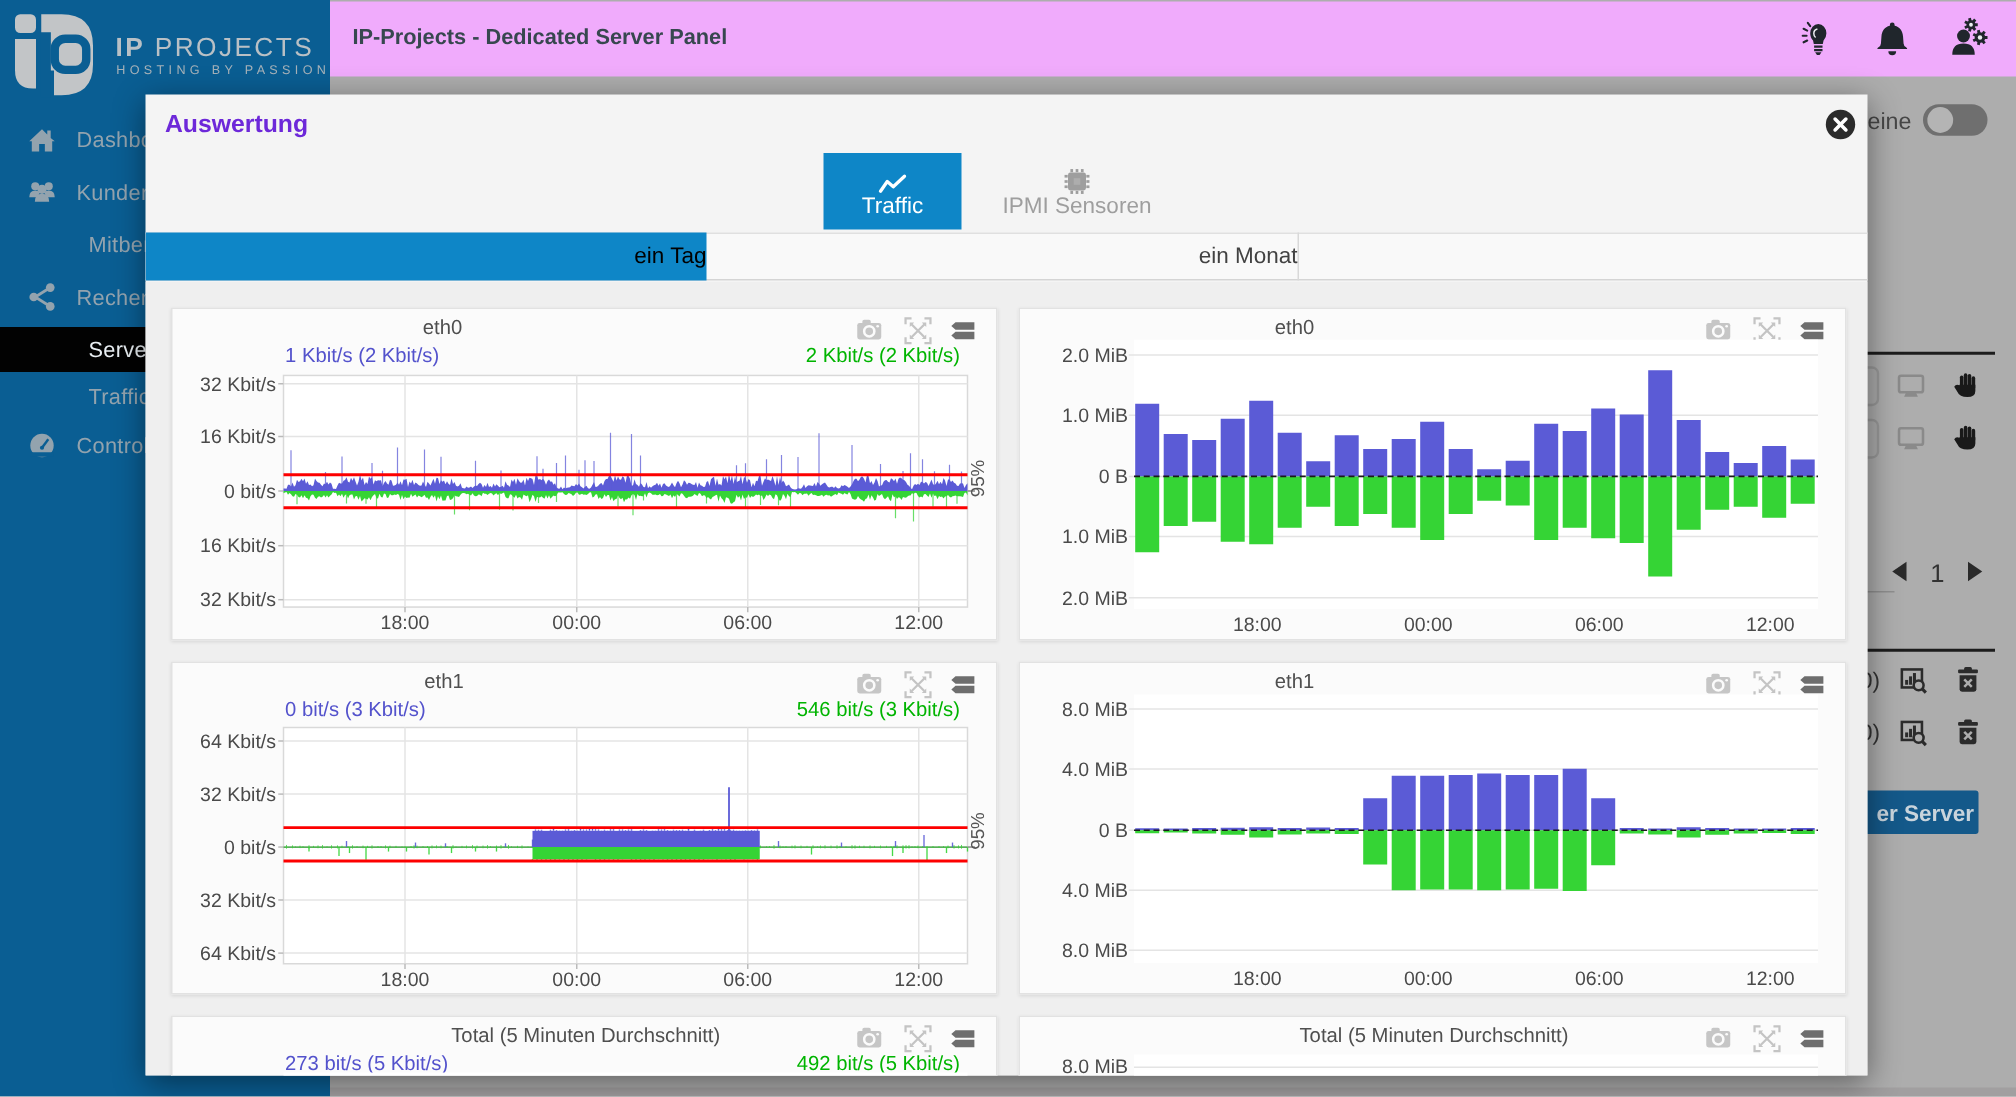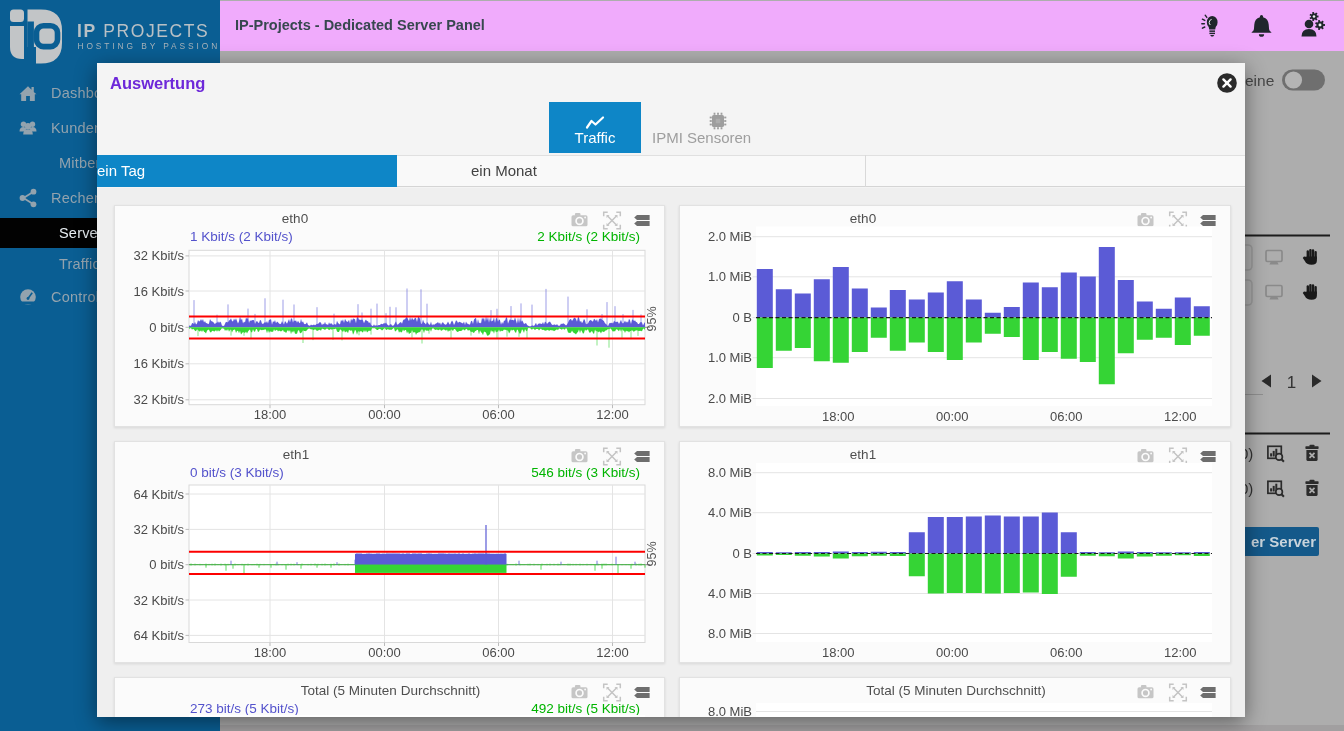--- a/index.html
+++ b/index.html
@@ -186,24 +186,24 @@
         <rect x="212.7" y="21.1" width="2.1" height="1.8"></rect>
         <rect x="227.2" y="21.1" width="2.1" height="1.8"></rect>
         <rect x="223.6" y="13.7" width="1.8" height="2.1"></rect>
         <rect x="223.6" y="28.2" width="1.8" height="2.1"></rect>
         <rect x="212.7" y="24.6" width="2.1" height="1.8"></rect>
         <rect x="227.2" y="24.6" width="2.1" height="1.8"></rect>
       </g>
       <rect x="218.8" y="19.8" width="4.4" height="4.4" fill="#adadad"></rect>
     </svg>
     <div class="abs" style="left:452px;top:66px;width:92px;text-align:center;font-size:15px;color:#fff;z-index:5">Traffic</div>
-    <div class="abs" style="left:555px;top:66px;width:132px;font-size:15px;color:#9e9e9e">IPMI Sensoren</div>
+    <div class="abs" style="left:555px;top:66px;width:132px;text-align:center;font-size:15px;color:#9e9e9e">IPMI Sensoren</div>
     <div class="abs" style="left:0;top:92px;width:1148px;height:32px;background:#f9f9f9;border-top:1px solid #e0e0e0;border-bottom:1px solid #d5d5d5"></div>
-    <div class="abs" style="left:0;top:92px;width:300px;height:32px;background:#0e86c7;color:#ffffff;font-size:15px;text-align:left;line-height:32px">ein Tag</div>
-    <div class="abs" style="left:374px;top:92px;width:395px;height:32px;border-right:1px solid #d9d9d9;color:#424242;font-size:15px;text-align:left;line-height:32px">ein Monat</div>
+    <div class="abs" style="left:0;top:92px;width:374px;height:32px;background:#0e86c7;color:#000000;font-size:15px;text-align:right;line-height:32px">ein Tag</div>
+    <div class="abs" style="left:374px;top:92px;width:395px;height:32px;border-right:1px solid #d9d9d9;color:#424242;font-size:15px;text-align:right;line-height:32px">ein Monat</div>
     <div class="abs" style="left:0;top:125px;width:1148px;height:529px;background:#efefef"></div>
     <div class="abs" style="left:17px;top:142px;width:551px;height:222px;background:#fbfbfb;border:1px solid #e2e2e2;box-shadow:0 1px 2.5px rgba(0,0,0,0.10)">
       <svg width="551" height="222" viewBox="0 0 551 222" style="position:absolute;left:0;top:0">
         <text x="180" y="16.5" text-anchor="middle" font-size="13.5" fill="#4f4f4f">eth0</text>
         <g fill="#c6c6c6">
           <rect x="456.5" y="9.3" width="16" height="11" rx="1.6"></rect>
           <rect x="459.9" y="7.1" width="5.6" height="3" rx="1.2"></rect>
           <circle cx="464.5" cy="14.9" r="3.4" fill="none" stroke="#fbfbfb" stroke-width="1.7"></circle>
           <circle cx="470.1" cy="11.5" r="0.9" fill="#fbfbfb"></circle>
         </g>

